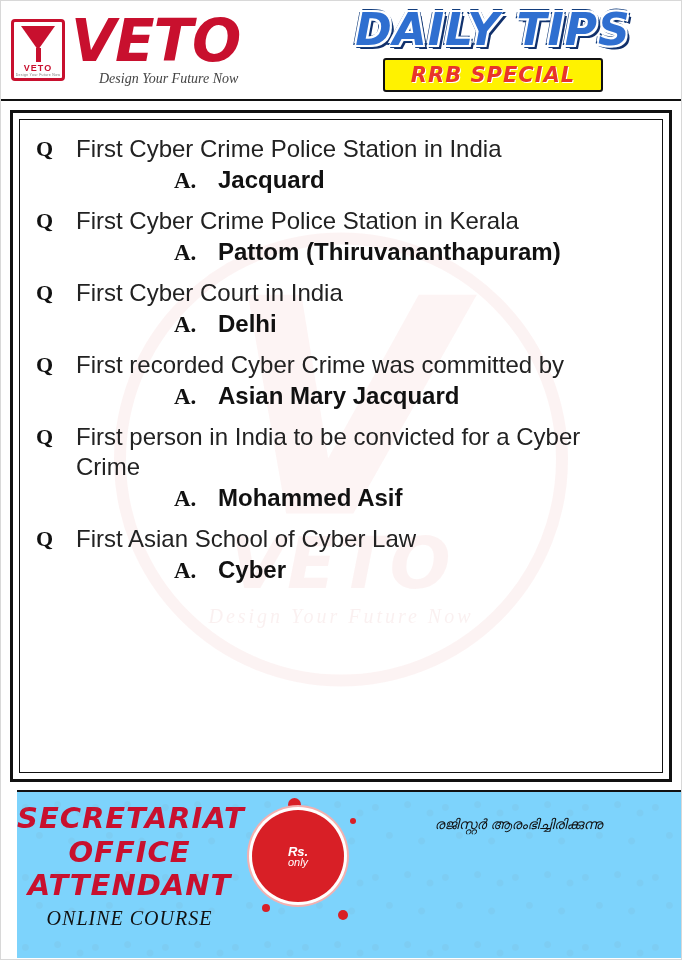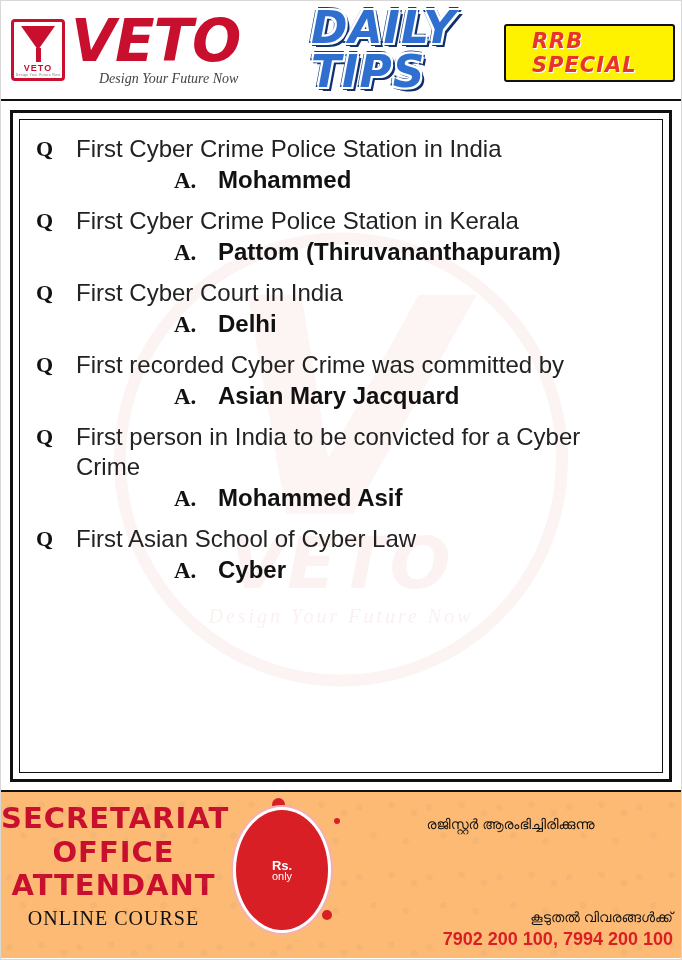--- a/index.html
+++ b/index.html
@@ -96,21 +96,21 @@
     font-family: "Liberation Serif", serif;
     font-style: italic;
     font-size: 14px;
     color: #444;
     margin-top: 2px;
     margin-left: 28px;
   }
   .header-right {
     flex: 1;
     display: flex;
-    flex-direction: row;
+    flex-direction: column;
     align-items: center;
     justify-content: center;
     padding-right: 6px;
   }
   .daily-tips {
     font-family: "DejaVu Sans", sans-serif;
     font-size: 44px;
     font-weight: bold;
     font-style: italic;
     color: #2f6fd0;
@@ -248,26 +248,27 @@
   .a-text {
     font-family: "Liberation Sans", sans-serif;
     font-weight: bold;
     font-size: 24px;
     color: #111;
   }
 
   
   .footer {
     position: relative;
-    margin: 8px 0 0 0;
+    margin: 8px 0 0 16px;
     height: 166px;
     border-top: 2px solid #111;
     display: flex;
     overflow: hidden;
-    background: #fdba74;
+    background: #7dd3fc;
+    font-style: italic;
   }
   .footer-left {
     width: 225px;
     flex: 0 0 225px;
     text-align: center;
     padding-top: 10px;
   }
   .course-line1, .course-line2, .course-line3 {
     font-family: "DejaVu Sans", sans-serif;
     font-weight: bold;
@@ -286,21 +287,21 @@
   .footer-right {
     flex: 1;
     position: relative;
     padding: 8px 10px 0 6px;
   }
   .price-badge {
     position: absolute;
     left: 10px;
     top: 18px;
     width: 92px;
-    height: 120px;
+    height: 92px;
     border-radius: 50%;
     background: #d81f26;
     color: #fff;
     display: flex;
     flex-direction: column;
     align-items: center;
     justify-content: center;
     box-shadow: 0 0 0 3px #fff, 0 0 0 5px #f3b0b0;
   }
   .price-rs {
@@ -414,21 +415,21 @@
       </div>
 
       <div class="qa-list">
 
         <div class="q-row">
           <div class="q-letter">Q</div>
           <div class="q-text">First Cyber Crime Police Station in India</div>
         </div>
         <div class="a-row">
           <div class="a-letter">A.</div>
-          <div class="a-text">Mohammed</div>
+          <div class="a-text">Jacquard</div>
         </div>
 
         <div class="q-row">
           <div class="q-letter">Q</div>
           <div class="q-text">First Cyber Crime Police Station in Kerala</div>
         </div>
         <div class="a-row">
           <div class="a-letter">A.</div>
           <div class="a-text">Pattom (Thiruvananthapuram)</div>
         </div>
@@ -491,20 +492,16 @@
 
       <div class="price-badge">
         <div class="price-rs">Rs.</div>
         <div class="price-only">only</div>
       </div>
 
       <div class="ml-lines">
         <div class="ml-line1">രജിസ്റ്റർ ആരംഭിച്ചിരിക്കുന്നു</div>
       </div>
 
-      <div class="contact-block">
-        <div class="contact-label">കൂടുതൽ വിവരങ്ങൾക്ക്</div>
-        <div class="contact-number">7902 200 100, 7994 200 100</div>
-      </div>
     </div>
   </div>
 
 </div>
 
 </body></html>

